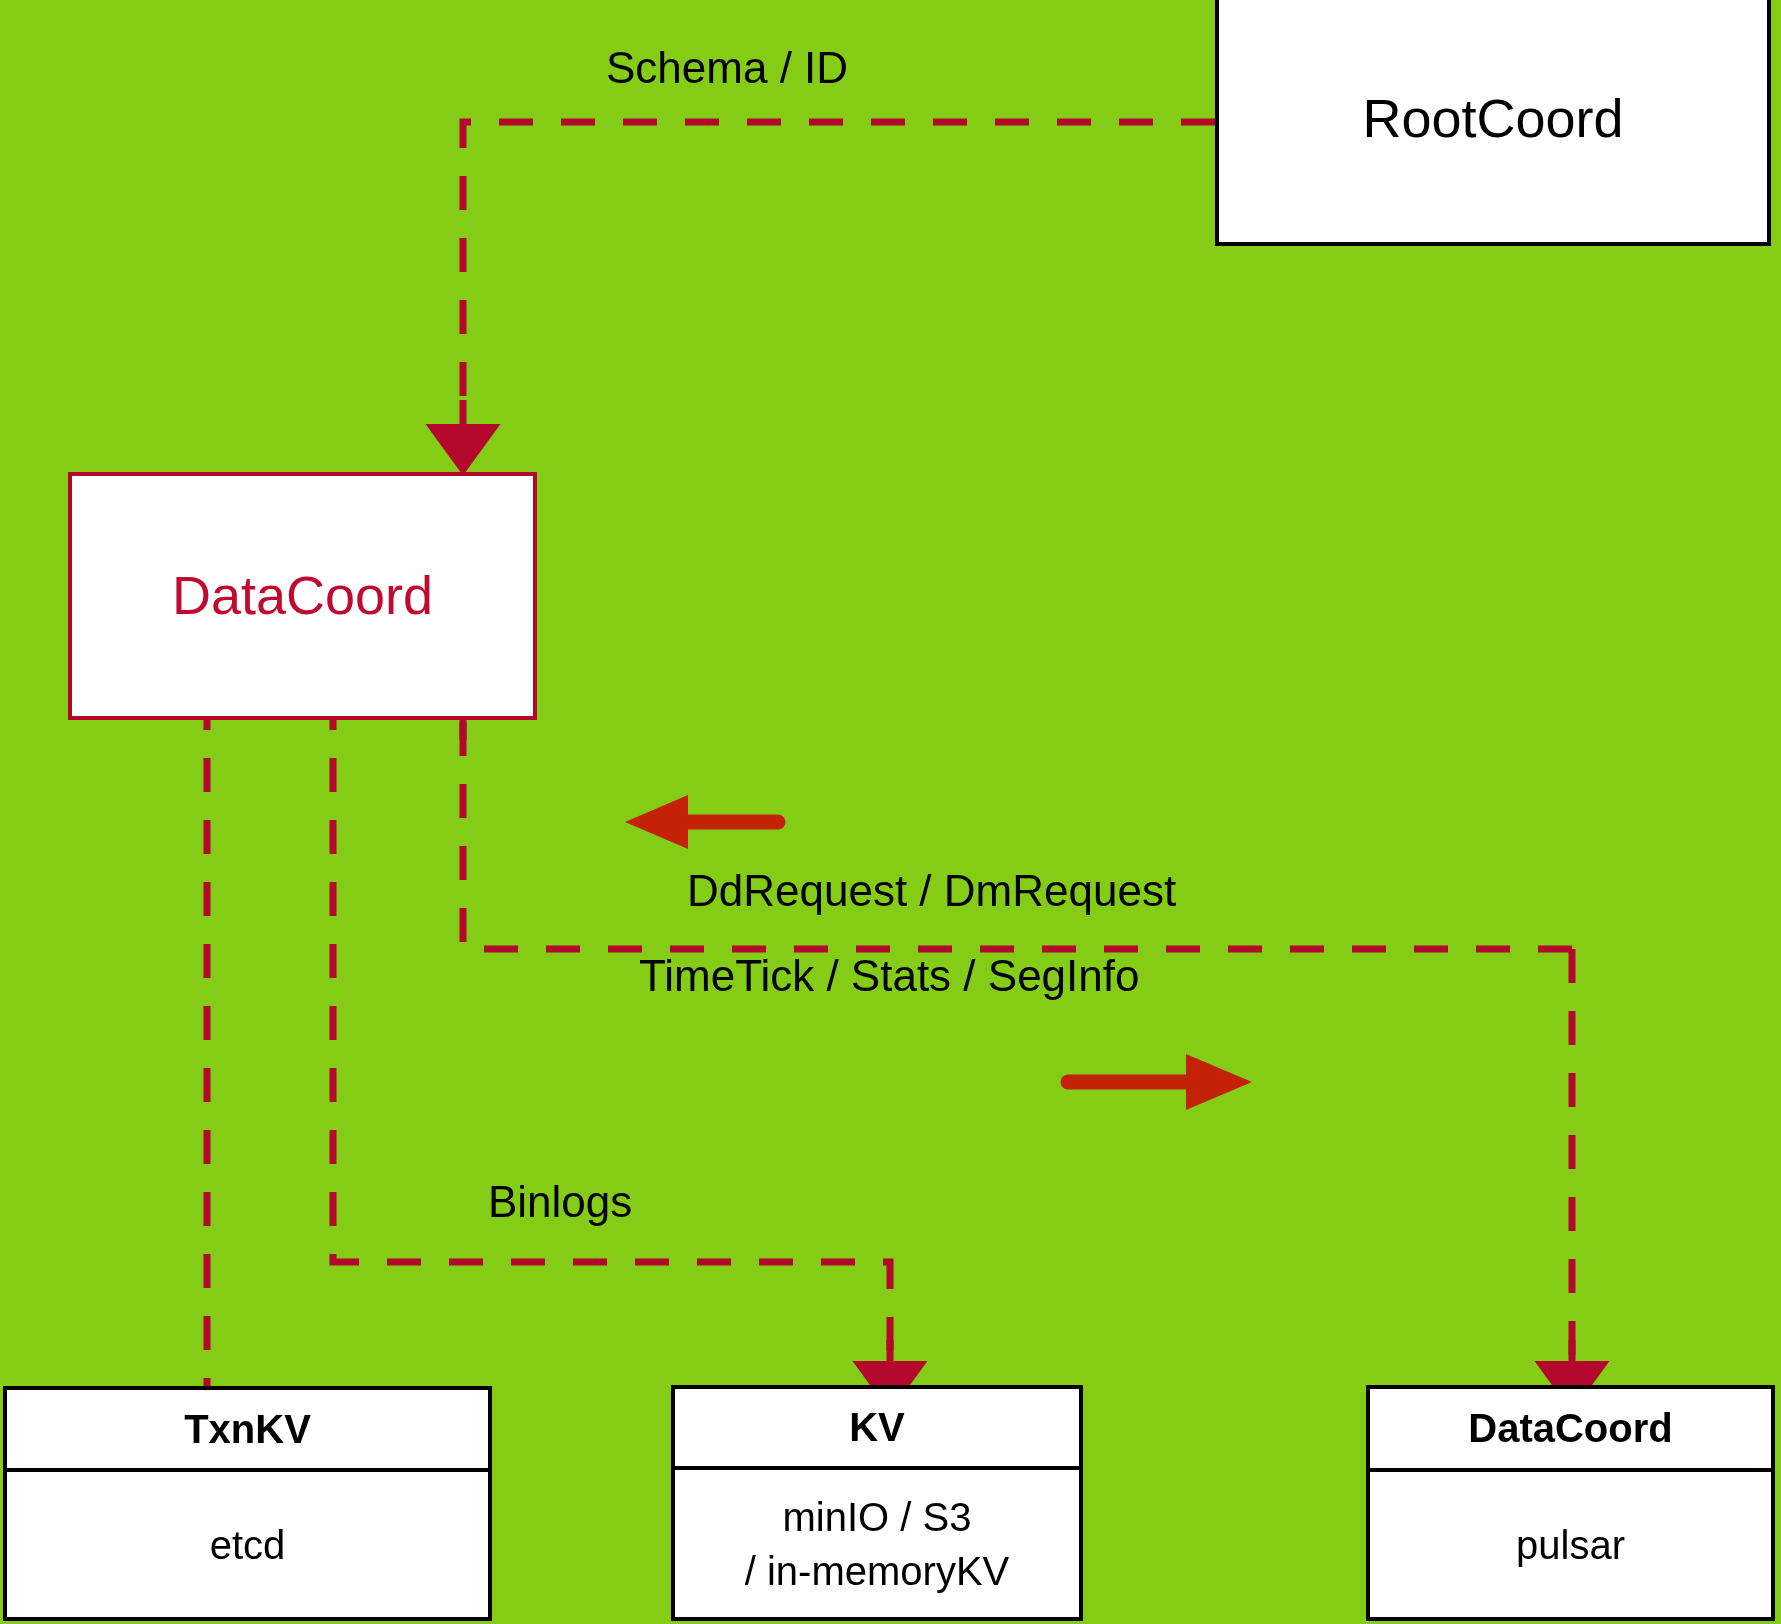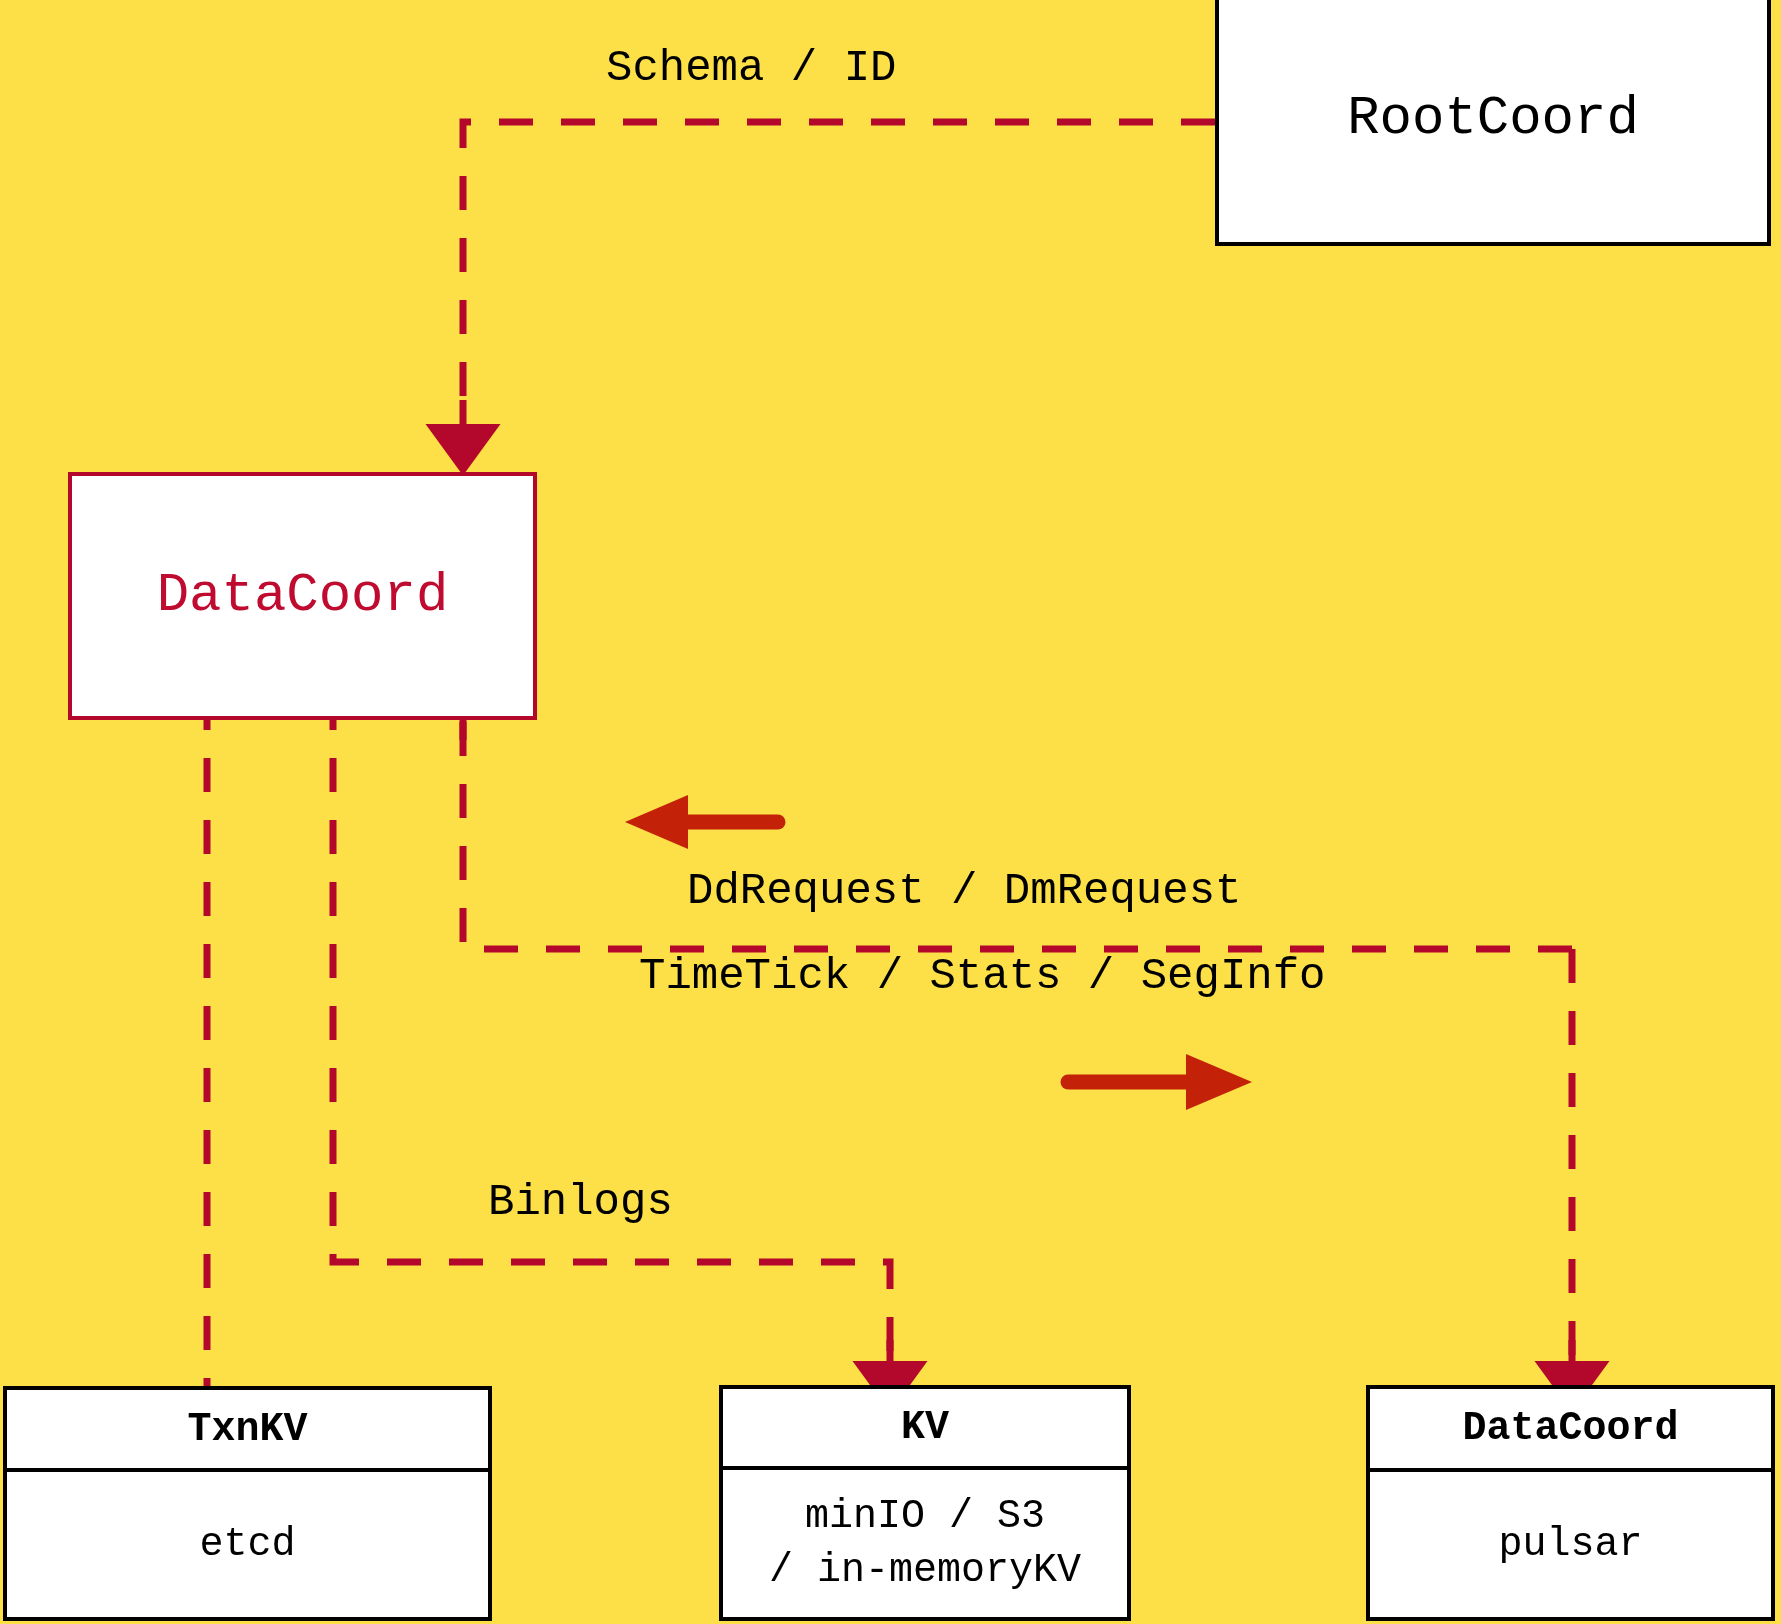--- a/index.html
+++ b/index.html
@@ -8,23 +8,22 @@
     padding: 0;
     background: #ffffff;
   }
   body {
     font-family: "Liberation Sans", sans-serif;
   }
   #canvas {
     position: relative;
     width: 1781px;
     height: 1624px;
-    background: #fde047;
+    background: #84cc16;
     overflow: hidden;
-    font-family: Liberation Mono, monospace;
   }
   svg.wires {
     position: absolute;
     left: 0;
     top: 0;
     width: 1781px;
     height: 1624px;
     pointer-events: none;
   }
 
@@ -166,21 +165,21 @@
     <div class="node-title-accent">DataCoord</div>
   </div>
 
   <div class="store" style="left:3px; top:1386px; width:489px; height:235px;">
     <div class="store-head" style="height:82px;">TxnKV</div>
     <div class="store-body">
       <span>etcd</span>
     </div>
   </div>
 
-  <div class="store" style="left:719px; top:1385px; width:412px; height:236px;">
+  <div class="store" style="left:671px; top:1385px; width:412px; height:236px;">
     <div class="store-head" style="height:81px;">KV</div>
     <div class="store-body">
       <span>minIO / S3</span>
       <span>/ in-memoryKV</span>
     </div>
   </div>
 
   <div class="store" style="left:1366px; top:1385px; width:409px; height:236px;">
     <div class="store-head" style="height:83px;">DataCoord</div>
     <div class="store-body">

